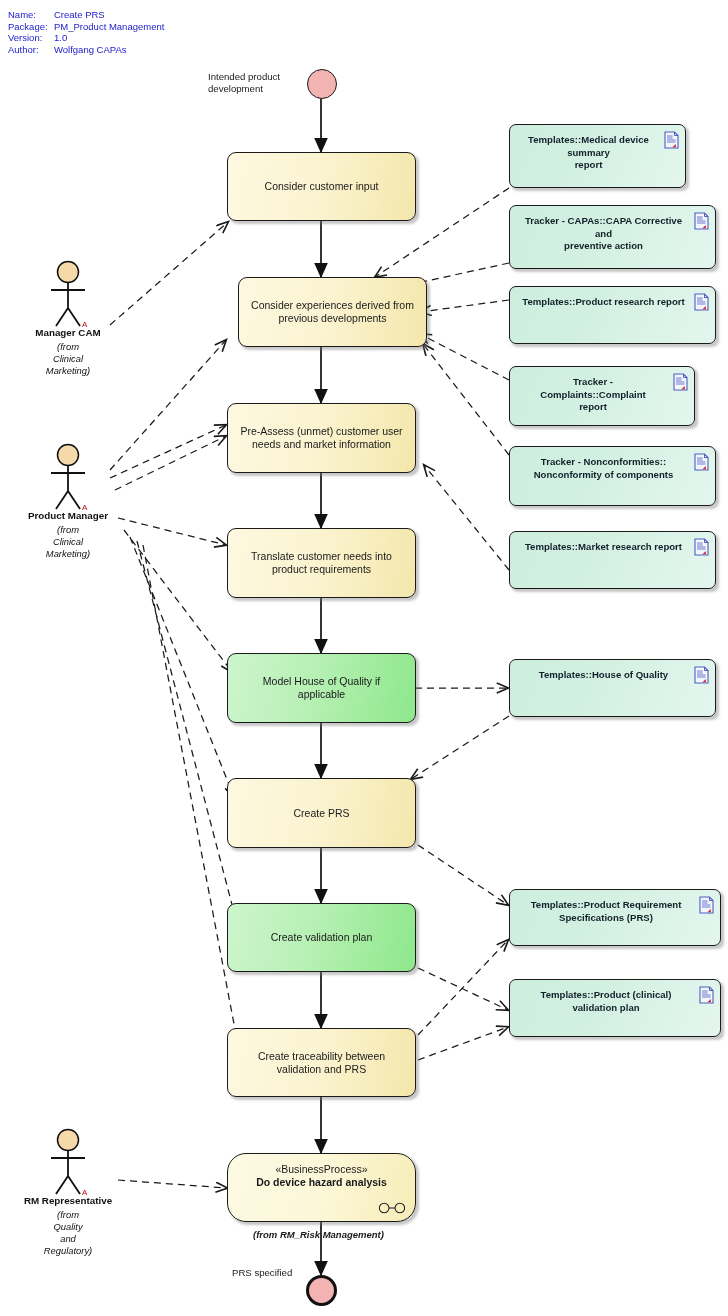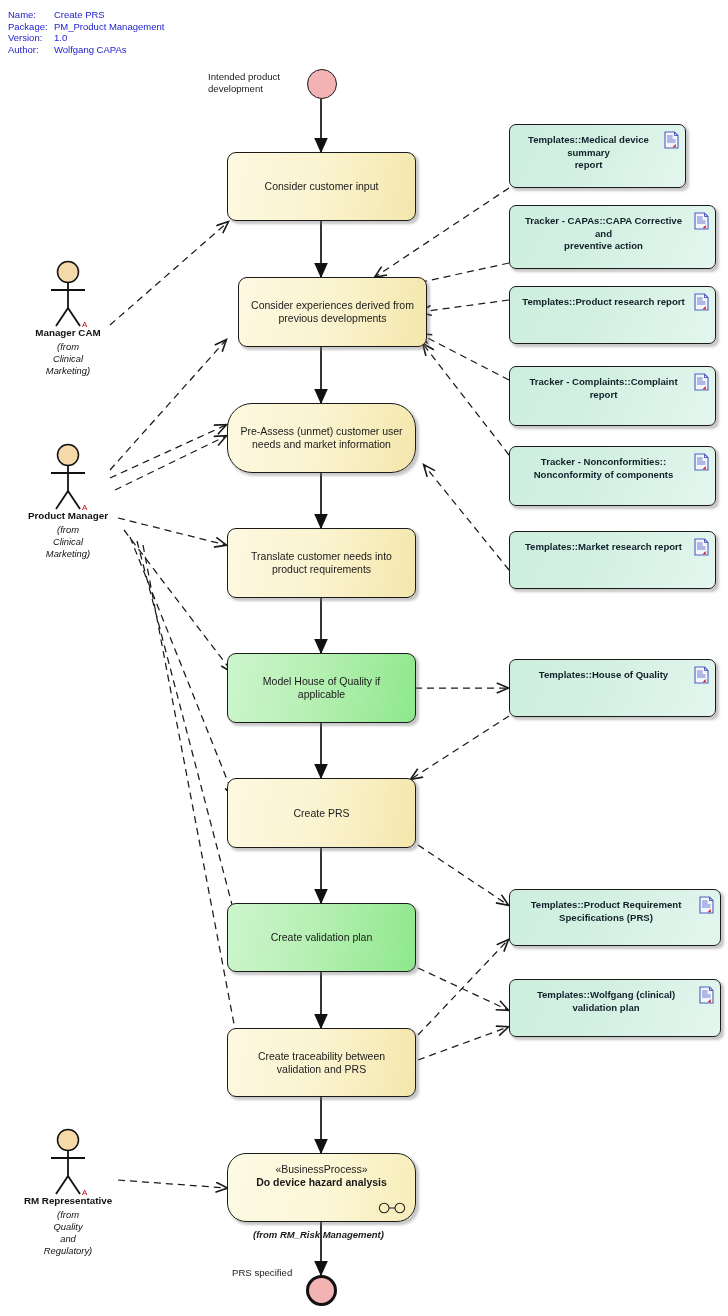--- a/index.html
+++ b/index.html
@@ -264,21 +264,21 @@
     <span class="atext">Consider customer input</span>
   </div>
 
   <div class="activity yellow" style="left:238px; top:277px; width:189px; height:70px;">
     <span class="atext">
       <span>Consider experiences derived from</span><br>
       <span>previous developments</span>
     </span>
   </div>
 
-  <div class="activity yellow" style="left:227px; top:403px; width:189px; height:70px;border-radius:25px;">
+  <div class="activity yellow" style="left:227px; top:403px; width:189px; height:70px;">
     <span class="atext">
       <span>Pre-Assess (unmet) customer user</span><br>
       <span>needs and market information</span>
     </span>
   </div>
 
   <div class="activity yellow" style="left:227px; top:528px; width:189px; height:70px;">
     <span class="atext">
       <span>Translate customer needs into</span><br>
       <span>product requirements</span>
@@ -358,21 +358,21 @@
       <g stroke="#6a7bd0" stroke-width="1">
         <line x1="3" y1="5" x2="8.6" y2="5"></line>
           <line x1="3" y1="7" x2="8.6" y2="7"></line>
         <line x1="3" y1="9" x2="11.5" y2="9"></line>
           <line x1="3" y1="11" x2="11.5" y2="11"></line>
       </g>
       <path d="M8.5,16.3 L11.8,16.3 L11.8,13 Z" fill="#cc2222"></path>
     </svg>
   </div>
 
-  <div class="docnode" style="left:509px; top:366px; width:207px; height:60px;">
+  <div class="docnode" style="left:509px; top:366px; width:186px; height:60px;">
     <span class="dtext">Tracker - Complaints::Complaint</span>
     <span class="dtext">report</span>
     <svg class="doc-icon" viewBox="0 0 15 18">
       <path d="M1,1 H10.5 L14,4.5 V17 H1 Z" fill="#f4f6fb" stroke="#4a5fc1" stroke-width="1.1"></path>
       <path d="M10.5,1 V4.5 H14" fill="none" stroke="#4a5fc1" stroke-width="1"></path>
       <g stroke="#6a7bd0" stroke-width="1">
         <line x1="3" y1="5" x2="8.6" y2="5"></line>
           <line x1="3" y1="7" x2="8.6" y2="7"></line>
         <line x1="3" y1="9" x2="11.5" y2="9"></line>
           <line x1="3" y1="11" x2="11.5" y2="11"></line>
@@ -437,21 +437,21 @@
         <line x1="3" y1="5" x2="8.6" y2="5"></line>
           <line x1="3" y1="7" x2="8.6" y2="7"></line>
         <line x1="3" y1="9" x2="11.5" y2="9"></line>
           <line x1="3" y1="11" x2="11.5" y2="11"></line>
       </g>
       <path d="M8.5,16.3 L11.8,16.3 L11.8,13 Z" fill="#cc2222"></path>
     </svg>
   </div>
 
   <div class="docnode" style="left:509px; top:979px; width:212px; height:58px;">
-    <span class="dtext">Templates::Wolfgang (clinical)</span>
+    <span class="dtext">Templates::Product (clinical)</span>
     <span class="dtext">validation plan</span>
     <svg class="doc-icon" viewBox="0 0 15 18">
       <path d="M1,1 H10.5 L14,4.5 V17 H1 Z" fill="#f4f6fb" stroke="#4a5fc1" stroke-width="1.1"></path>
       <path d="M10.5,1 V4.5 H14" fill="none" stroke="#4a5fc1" stroke-width="1"></path>
       <g stroke="#6a7bd0" stroke-width="1">
         <line x1="3" y1="5" x2="8.6" y2="5"></line>
           <line x1="3" y1="7" x2="8.6" y2="7"></line>
         <line x1="3" y1="9" x2="11.5" y2="9"></line>
           <line x1="3" y1="11" x2="11.5" y2="11"></line>
       </g>

